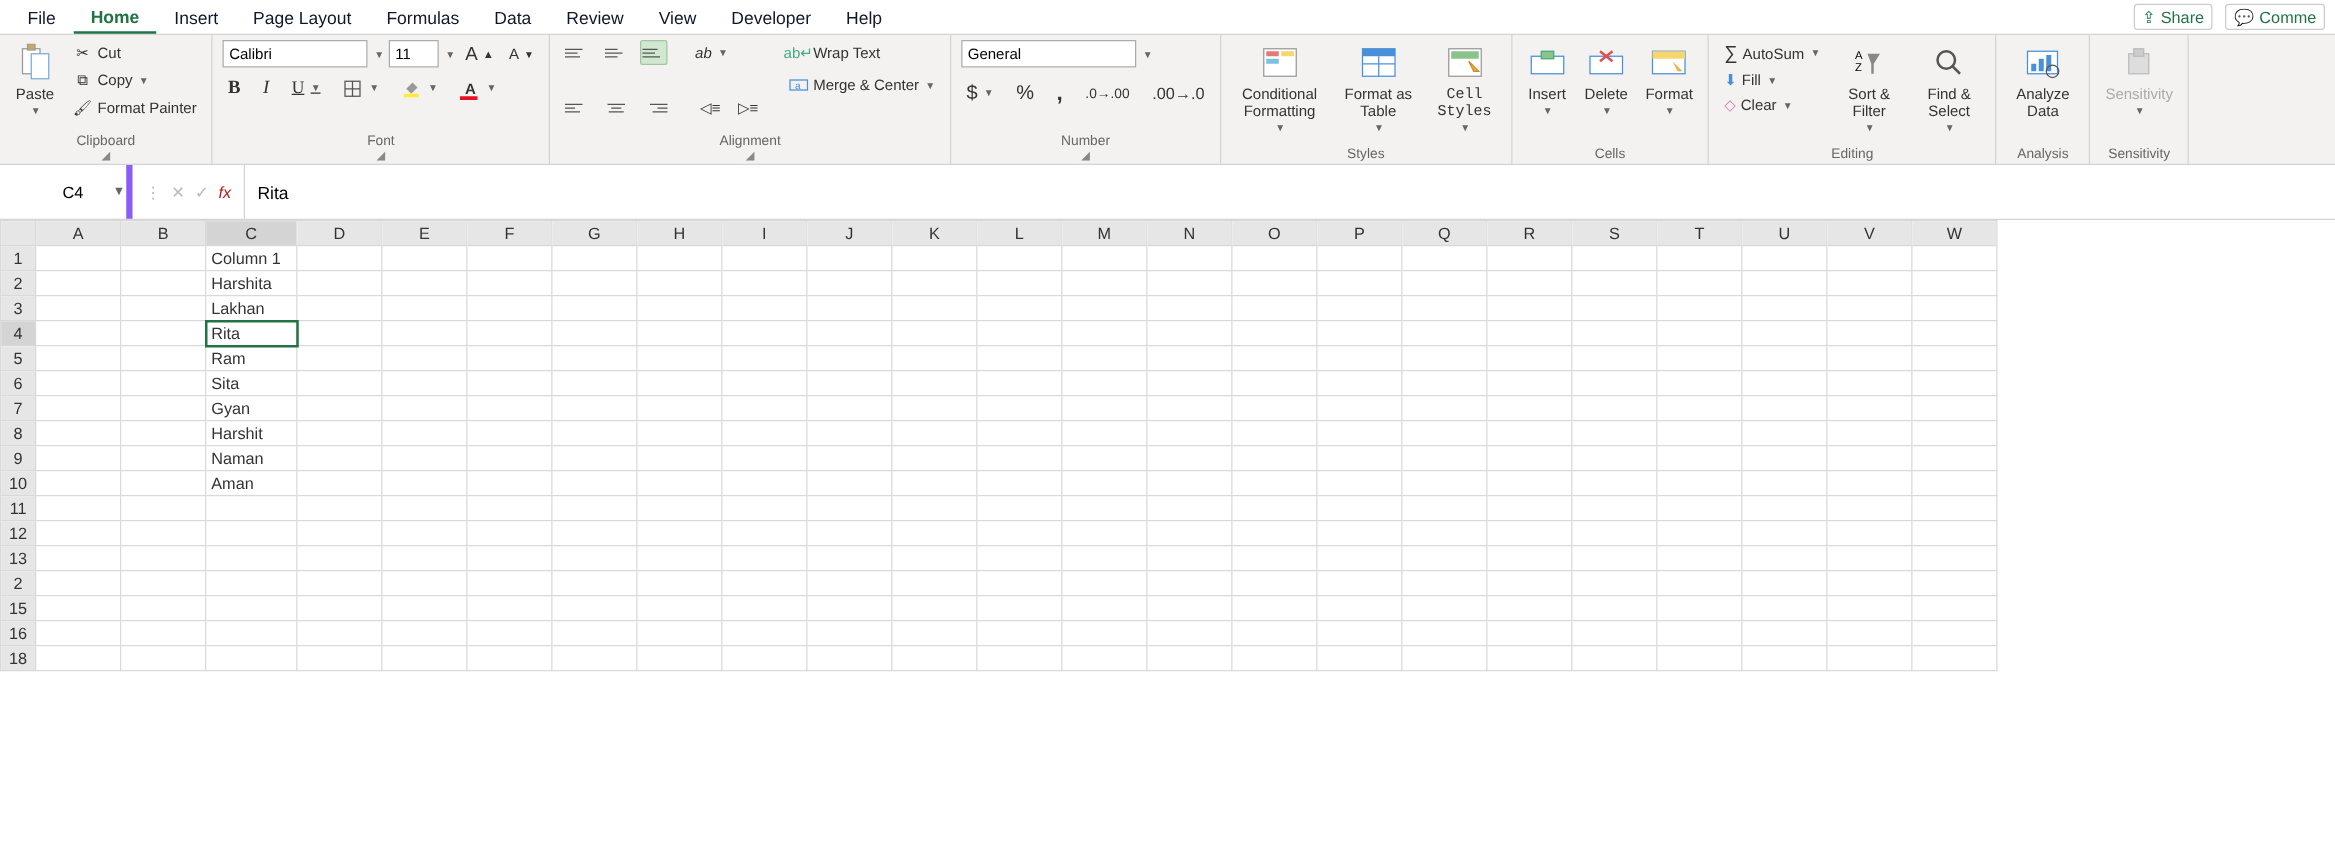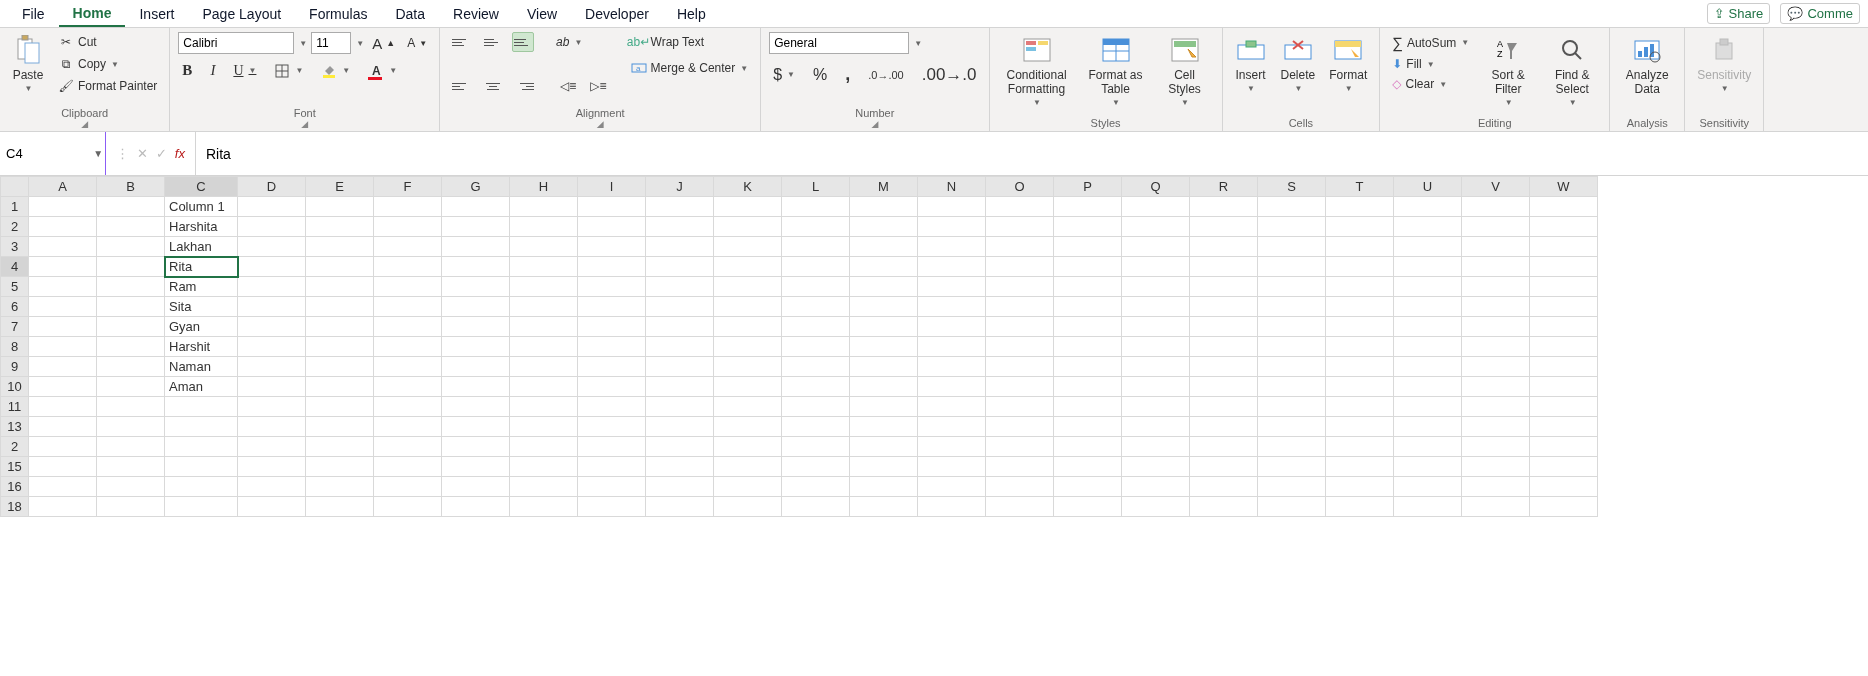--- a/index.html
+++ b/index.html
@@ -36,21 +36,21 @@
 .italic { font-style: italic; font-family: "Times New Roman"; font-size: 15px; }
 .underline { text-decoration: underline; font-family: "Times New Roman"; font-size: 14px; }
 
 
 .align-ic { width: 18px; height: 16px; display: inline-flex; flex-direction: column; justify-content: center; gap: 2px; }
 .align-ic span { height: 1px; background: #555; }
 .selected-btn { background: #d0e7d0; border: 1px solid #9fc79f; border-radius: 2px; padding:1px;}
 
 
 .formula-bar { display: flex; align-items: stretch; height: 44px; border-bottom: 1px solid #d4d4d4; }
-.name-box { width: 106px; border-right: 1px solid #8b5cf6; display: flex; align-items: center; }
+.name-box { width: 106px; border-right: 5px solid #8b5cf6; display: flex; align-items: center; padding-left: 44px; }
 .name-box input { width: 100%; height: 22px; border: none; padding: 0 6px; font-size: 13px; }
 .name-box .dd { width: 16px; text-align: center; color: #666; font-size: 10px; }
 .fx-controls { display: flex; align-items: center; gap: 8px; padding: 0 10px; color: #bbb; border-right: 1px solid #d4d4d4; }
 .fx-controls .fx { color: #b91c1c; font-style: italic; font-size: 13px; }
 .formula-input { flex: 1; padding: 4px 10px; display: flex; align-items: center; }
 .formula-input input { width: 100%; border: none; outline: none; font-size: 14px; }
 
 
 .grid-wrap { position: relative; overflow: auto; height: calc(676px - 28px - 104px - 44px); }
 table.grid { border-collapse: collapse; table-layout: fixed; }
@@ -257,21 +257,21 @@
     <div class="group-body vstack" style="gap:8px;">
       <div class="hstack">
         <input class="num-combo" value="General" style="">
         <span class="caret">▼</span>
       </div>
       <div class="hstack" style="gap:10px;">
         <span class="sm-btn" style="font-size:16px;">$<span class="caret">▼</span></span>
         <span class="sm-btn" style="font-size:16px;">%</span>
         <span class="sm-btn" style="font-size:18px;font-weight:bold;">,</span>
         <span class="sm-btn" style="font-size:11px;">.0→.00</span>
-        <span class="sm-btn" style="font-size:17px;">.00→.0</span>
+        <span class="sm-btn" style="font-size:13px;">.00→.0</span>
       </div>
     </div>
     <div class="group-label">
         <span class="lbl">Number</span>
         <span class="dl">◢</span>
       </div>
   </div>
 
   <div class="group">
     <div class="group-body">
@@ -300,21 +300,21 @@
           <span class="caret">▼</span>
       </div>
       <div class="big-btn">
         <span class="icon-lg">
             <svg width="30" height="26">
               <rect x="2" y="2" width="26" height="22" fill="#fff" stroke="#999"></rect>
               <rect x="4" y="4" width="22" height="6" fill="#8bc48b"></rect>
               <path d="M18 12 L26 20 L22 20 Z" fill="#f5b041" stroke="#c98c2a"></path>
             </svg>
           </span>
-        <span style="max-width:50px;">Cell Styles</span>
+        <span style="max-width:50px;font-family:Liberation Mono, monospace;">Cell Styles</span>
           <span class="caret">▼</span>
       </div>
     </div>
     <div class="group-label">
         <span class="lbl">Styles</span>
       </div>
   </div>
 
   <div class="group">
     <div class="group-body">
@@ -769,20 +769,46 @@
           <td class=""></td>
           <td class=""></td>
           <td class=""></td>
           <td class=""></td>
           <td class=""></td>
           <td class=""></td>
           <td class=""></td>
           <td class=""></td>
         </tr>
         <tr>
+          <th>12</th>
+          <td class=""></td>
+          <td class=""></td>
+          <td class=""></td>
+          <td class=""></td>
+          <td class=""></td>
+          <td class=""></td>
+          <td class=""></td>
+          <td class=""></td>
+          <td class=""></td>
+          <td class=""></td>
+          <td class=""></td>
+          <td class=""></td>
+          <td class=""></td>
+          <td class=""></td>
+          <td class=""></td>
+          <td class=""></td>
+          <td class=""></td>
+          <td class=""></td>
+          <td class=""></td>
+          <td class=""></td>
+          <td class=""></td>
+          <td class=""></td>
+          <td class=""></td>
+        </tr>
+        <tr>
           <th>13</th>
           <td class=""></td>
           <td class=""></td>
           <td class=""></td>
           <td class=""></td>
           <td class=""></td>
           <td class=""></td>
           <td class=""></td>
           <td class=""></td>
           <td class=""></td>

